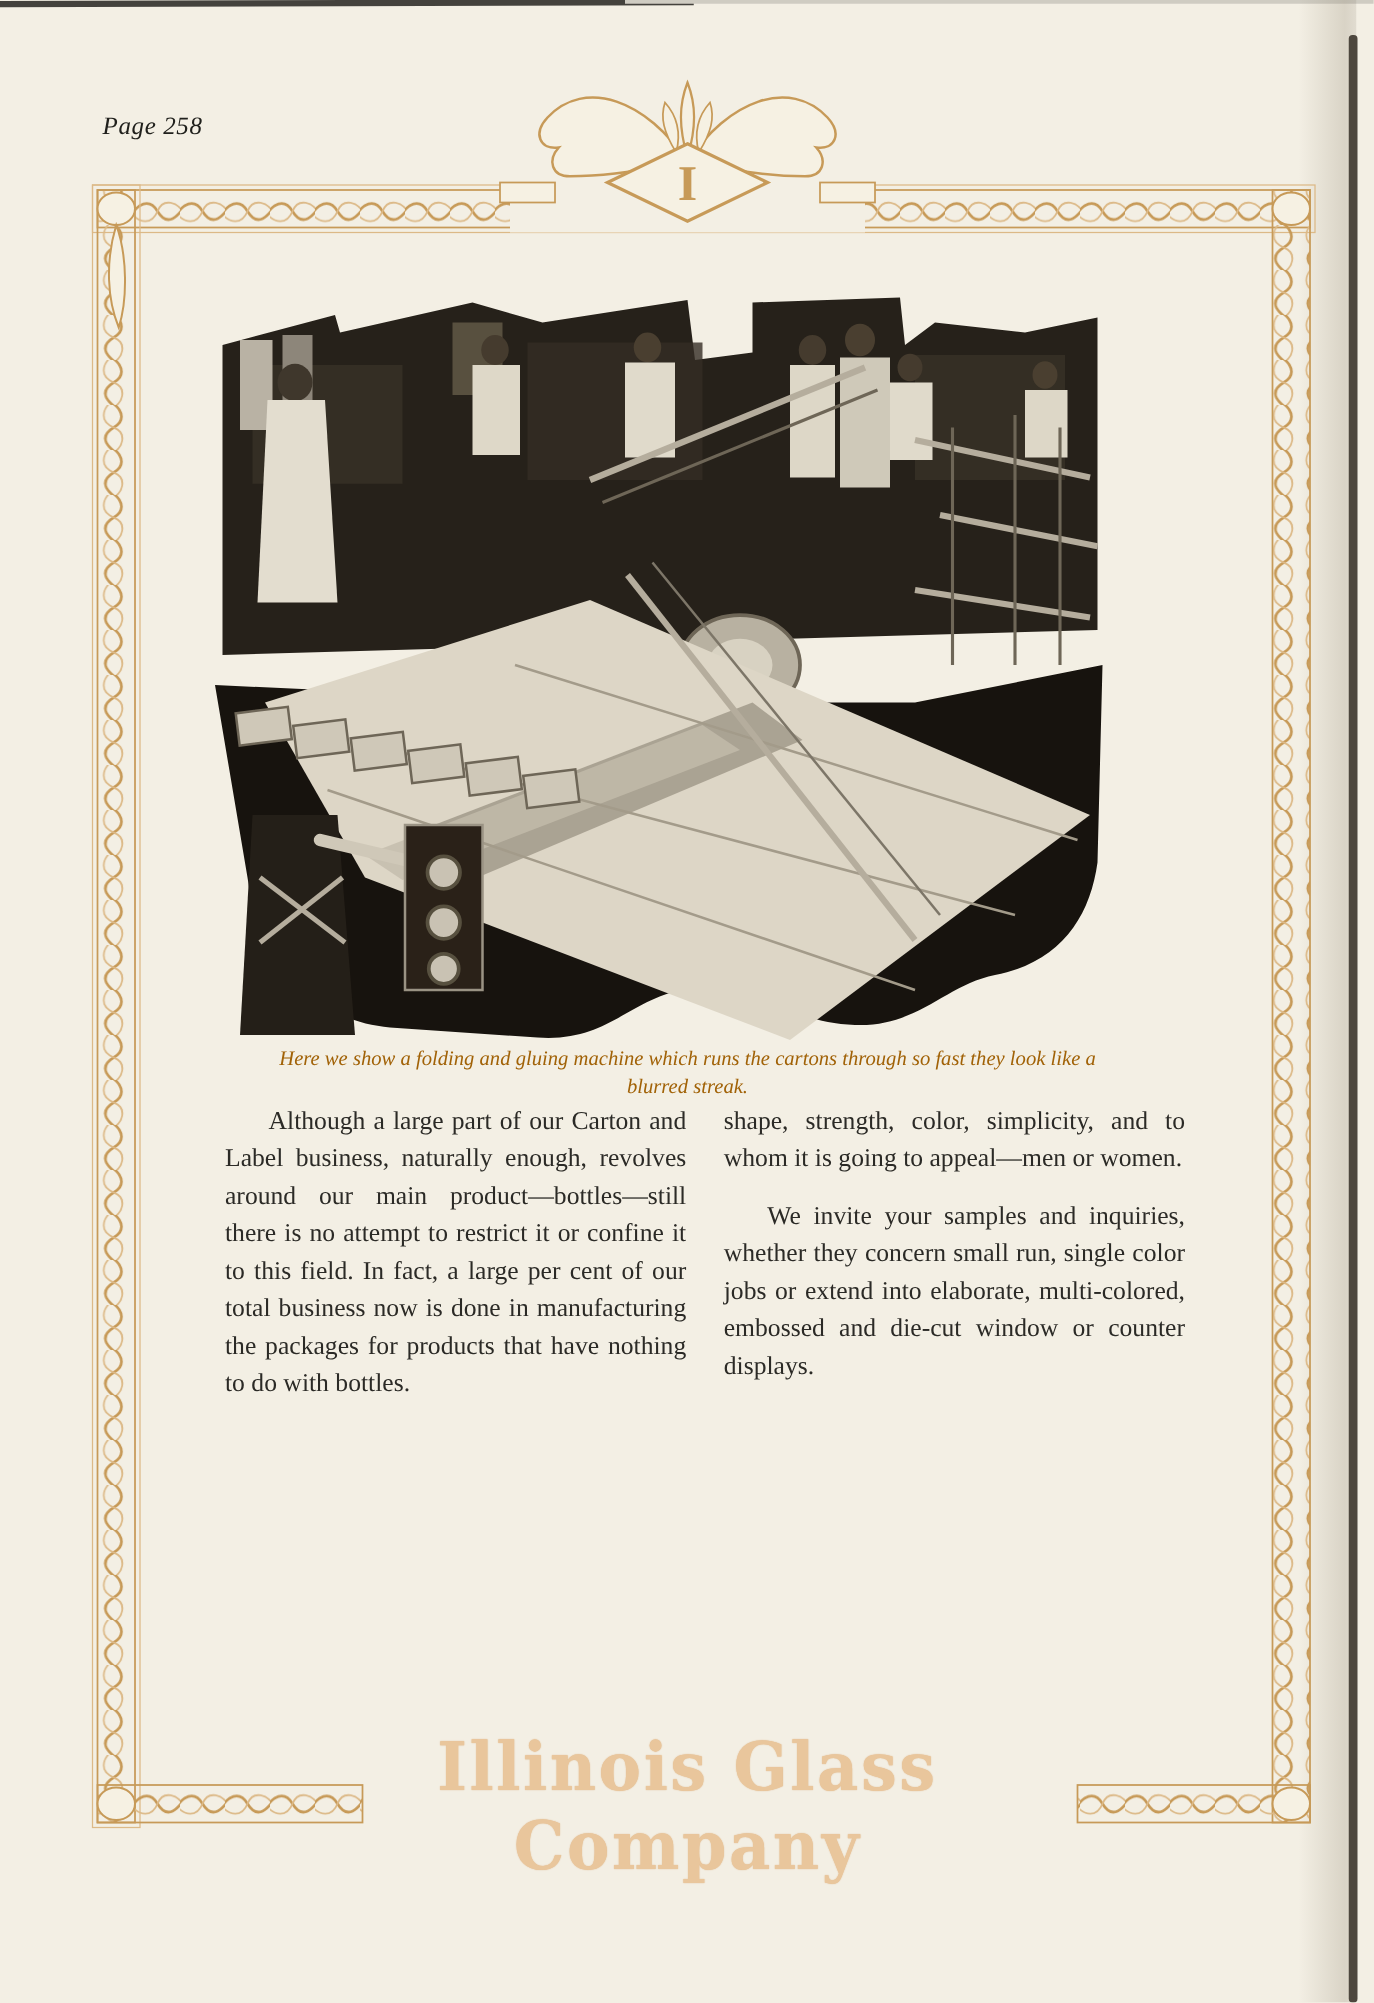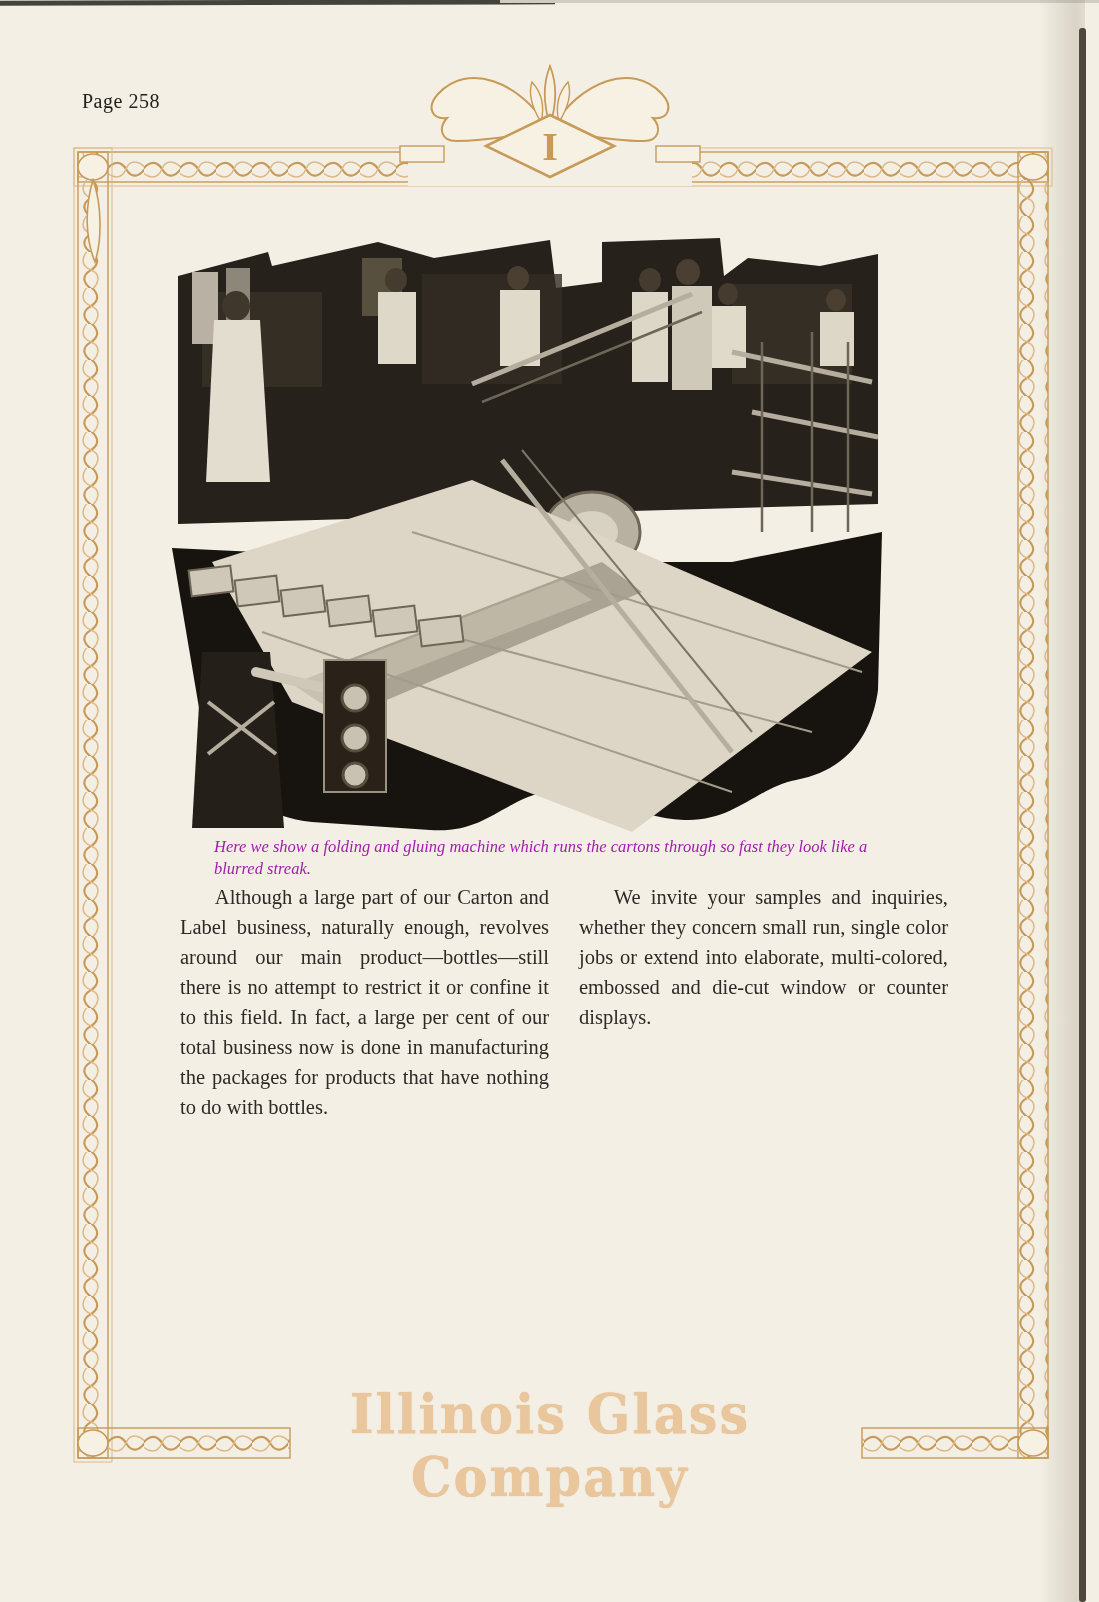--- a/index.html
+++ b/index.html
@@ -12,34 +12,34 @@
   }
   
   .scan-top{position:absolute;top:0;left:0;width:555px;height:5px;background:#44423d;transform:skewY(-0.15deg);}
   .scan-top2{position:absolute;top:0;left:500px;width:599px;height:3px;background:#cfccc2;}
   .scan-right-shade{position:absolute;top:0;right:14px;width:46px;height:1602px;
      background:linear-gradient(to right, rgba(180,170,150,0) 0%, rgba(150,140,120,0.28) 80%, rgba(120,110,95,0.15) 100%);}
   .scan-right-line{position:absolute;top:28px;right:13px;width:7px;height:1574px;background:#4d473e;border-radius:3px;}
 
   .page-label{
     position:absolute;left:82px;top:90px;
-    font-size:20px;color:#20201c;
+    font-style:italic;font-size:20px;color:#20201c;
     letter-spacing:0.5px;
   }
 
   .frame-svg{position:absolute;left:0;top:0;}
 
   .photo-wrap{position:absolute;left:172px;top:232px;width:718px;height:602px;}
 
   .caption{
     position:absolute;left:214px;top:836px;width:672px;
-    text-align:left;
+    text-align:center;
     font-style:italic;
     font-size:16.5px;line-height:1.35;
-    color:#a21caf;
+    color:#a16207;
   }
 
   .columns{
     position:absolute;left:180px;top:882px;width:768px;
     display:flex;gap:30px;
     color:#2b2a26;
   }
   .col{flex:1;font-size:20.5px;line-height:30px;text-align:justify;}
   .col p{margin:0 0 16px 0;}
   .col p.indent{text-indent:1.7em;}
@@ -208,17 +208,18 @@
   </svg>
 </div>
 
 <div class="caption">Here we show a folding and gluing machine which runs the cartons through so fast they look like a blurred streak.</div>
 
 <div class="columns">
   <div class="col">
     <p class="indent">Although a large part of our Carton and Label business, naturally enough, revolves around our main product—bottles—still there is no attempt to restrict it or confine it to this field.  In fact, a large per cent of our total business now is done in manufacturing the packages for products that have nothing to do with bottles.</p>
   </div>
   <div class="col">
+    <p>shape, strength, color, simplicity, and to whom it is going to appeal—men or women.</p>
     <p class="indent">We invite your samples and inquiries, whether they concern small run, single color jobs or extend into elaborate, multi-colored, embossed and die-cut window or counter displays.</p>
   </div>
 </div>
 
 <div class="company-banner">Illinois Glass Company</div>
 
 </body></html>

